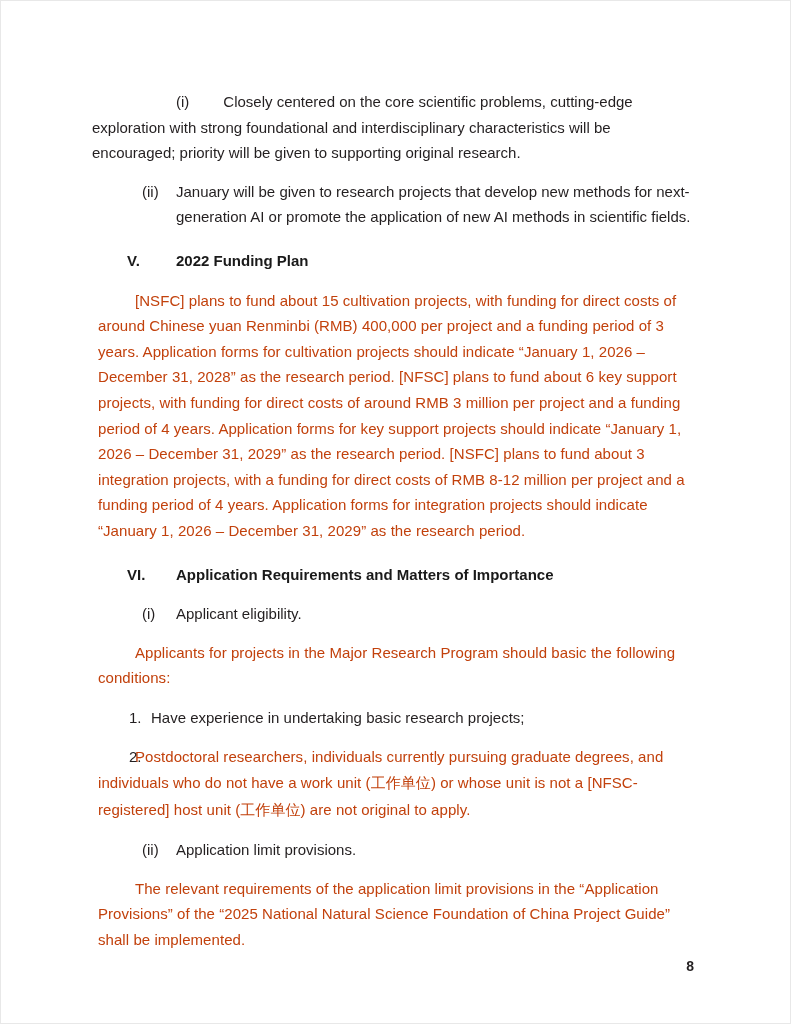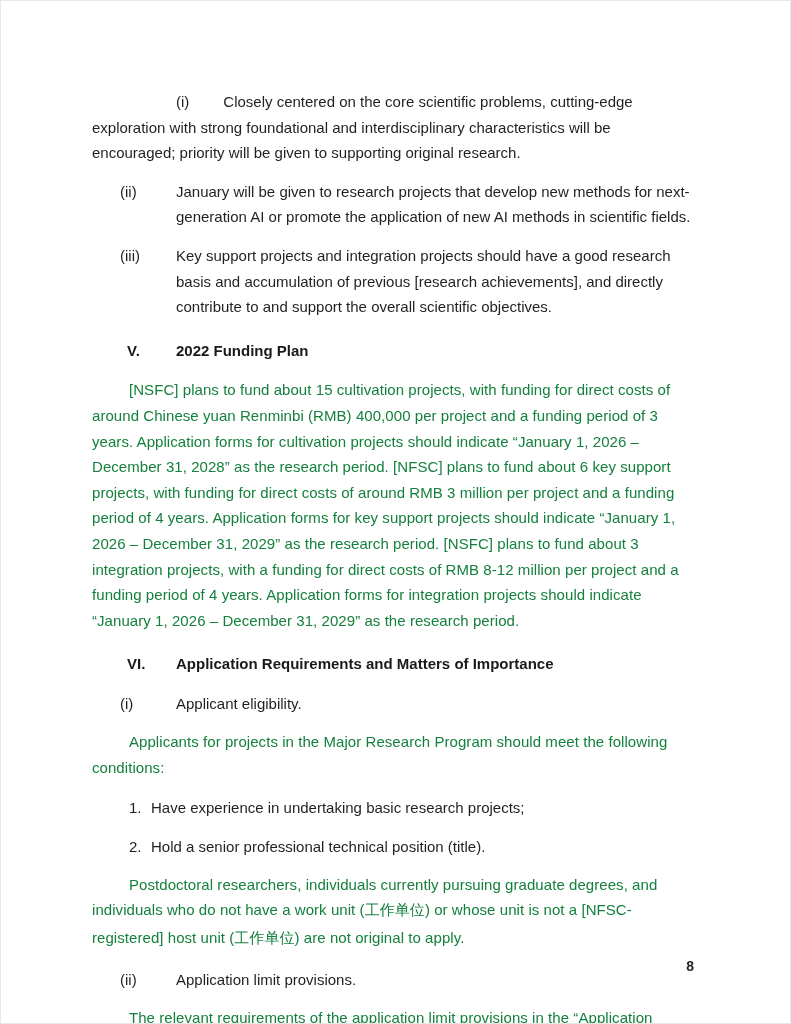--- a/index.html
+++ b/index.html
@@ -25,43 +25,43 @@
     position: absolute;
     left: 91px;
     top: 88px;
     width: 604px;
   }
 
   
   .para {
     font-size: 15px;
     line-height: 25.6px;
-    color: #15803d;
-    margin: 0 0 14px 0;
+    color: #c2410c;
+    margin: 0 0 14px 6px;
     text-align: left;
     letter-spacing: 0.06px;
   }
   
   .para.body-indent {
     text-indent: 37px;
   }
   .para.tight { margin-bottom: 12px; }
 
   
   .roman-item {
     font-size: 15px;
     line-height: 25.6px;
     color: #231f20;
     margin: 0 0 13px 0;
     position: relative;
     padding-left: 84px;            
   }
   .roman-item .marker {
     position: absolute;
-    left: 28px;                     
+    left: 50px;                     
     top: 0;
     white-space: nowrap;
   }
   
   .roman-item.flow-back {
     padding-left: 0;
     text-indent: 84px;
   }
   .roman-item.flow-back .marker {
     position: static;
@@ -106,21 +106,21 @@
     margin-bottom: 14px;
   }
   .num-list li .li-num {
     position: absolute;
     left: 37px;                    
     top: 0;
   }
   .num-list li:last-child { margin-bottom: 12px; }
 
   .cjk {
-    font-family: Liberation Mono, monospace;
+    font-family: Liberation Serif, serif;
   }
 
   
   .page-number {
     position: absolute;
     right: 96px;
     bottom: 48px;
     font-size: 14px;
     line-height: 18px;
     color: #231f20;
@@ -135,52 +135,47 @@
 
     <p class="roman-item flow-back">
       <span class="marker">(i)</span><span>Closely centered on the core scientific problems, cutting-edge exploration with strong foundational and interdisciplinary characteristics will be encouraged; priority will be given to supporting original research.</span>
     </p>
 
     <p class="roman-item">
       <span class="marker">(ii)</span>
       <span>January will be given to research projects that develop new methods for next-generation AI or promote the application of new AI methods in scientific fields.</span>
     </p>
 
-    <p class="roman-item">
-      <span class="marker">(iii)</span>
-      <span>Key support projects and integration projects should have a good research basis and accumulation of previous [research achievements], and directly contribute to and support the overall scientific objectives.</span>
-    </p>
 
     <p class="section-heading spacer-before-heading">
       <span class="numeral">V.</span>
       <span>2022 Funding Plan</span>
     </p>
 
     <p class="para body-indent">[NSFC] plans to fund about 15 cultivation projects, with funding for direct costs of around Chinese yuan Renminbi (RMB) 400,000 per project and a funding period of 3 years. Application forms for cultivation projects should indicate “January 1, 2026 – December 31, 2028” as the research period. [NFSC] plans to fund about 6 key support projects, with funding for direct costs of around RMB 3 million per project and a funding period of 4 years. Application forms for key support projects should indicate “January 1, 2026 – December 31, 2029” as the research period. [NSFC] plans to fund about 3 integration projects, with a funding for direct costs of RMB 8-12 million per project and a funding period of 4 years. Application forms for integration projects should indicate “January 1, 2026 – December 31, 2029” as the research period.</p>
 
     <p class="section-heading spacer-before-heading">
       <span class="numeral">VI.</span>
       <span>Application Requirements and Matters of Importance</span>
     </p>
 
     <p class="roman-item">
       <span class="marker">(i)</span>
       <span>Applicant eligibility.</span>
     </p>
 
-    <p class="para body-indent">Applicants for projects in the Major Research Program should meet the following conditions:</p>
+    <p class="para body-indent">Applicants for projects in the Major Research Program should basic the following conditions:</p>
 
     <ol class="num-list">
       <li>
         <span class="li-num">1.</span>
         <span>Have experience in undertaking basic research projects;</span>
       </li>
       <li>
         <span class="li-num">2.</span>
-        <span>Hold a senior professional technical position (title).</span>
       </li>
     </ol>
 
     <p class="para body-indent"><span>Postdoctoral researchers, individuals currently pursuing graduate degrees, and individuals who do not have a work unit (</span><span class="cjk">工作单位</span><span>) or whose unit is not a [NFSC-registered] host unit (</span><span class="cjk">工作单位</span><span>) are not original to apply.</span></p>
 
     <p class="roman-item">
       <span class="marker">(ii)</span>
       <span>Application limit provisions.</span>
     </p>
 

